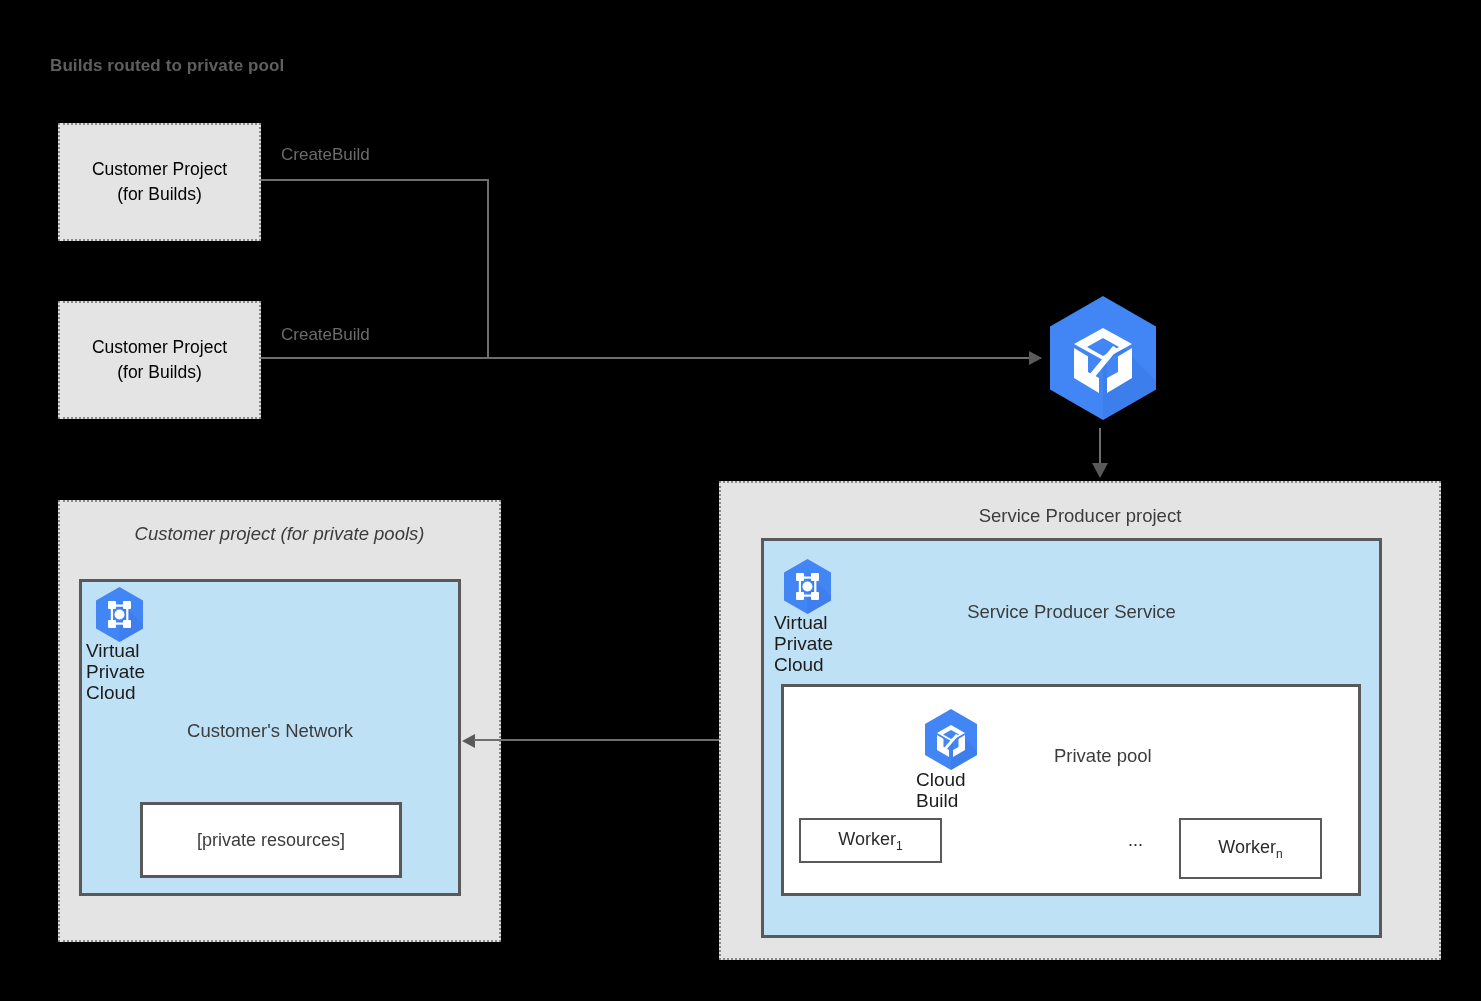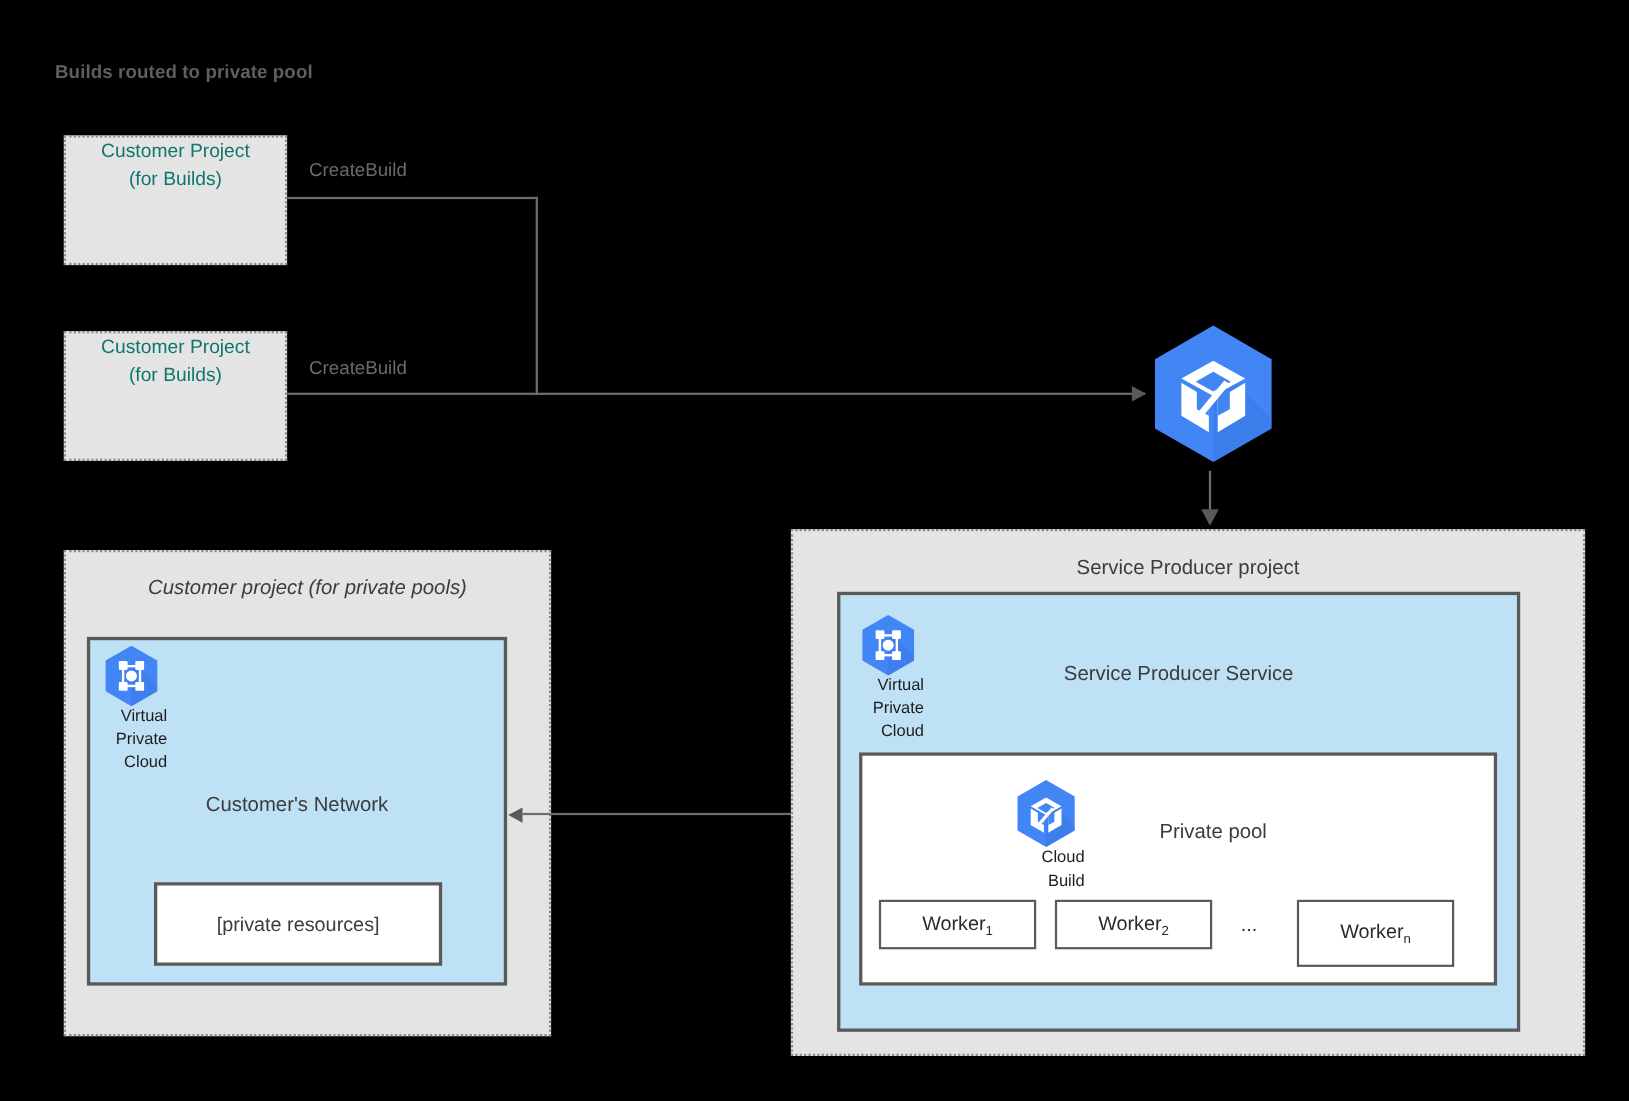--- a/index.html
+++ b/index.html
@@ -28,24 +28,24 @@
     letter-spacing: 0.1px;
   }
 
   
   .dotted-box {
     border: 2px dotted #8a8a8a;
     background: #e4e4e4;
   }
   .proj-box {
     display: flex;
-    align-items: flex-start;
+    align-items: center;
     justify-content: center;
     text-align: center;
-    color: #0f766e;
+    color: #000000;
     font-size: 17.5px;
     line-height: 25px;
   }
 
   
   .line-h {
     background: #6e6e6e;
     height: 2px;
   }
   .line-v {
@@ -127,23 +127,23 @@
     font-size: 18px;
   }
   .pool-label {
     color: #3c3c3c;
     font-size: 18.5px;
   }
 
   
   .icon-caption {
     color: #1c1c1c;
-    font-size: 15px;
+    font-size: 19px;
     line-height: 21px;
-    text-align: right;
+    text-align: left;
   }
   .icon-wrap { display:block; }
 </style>
 </head>
 <body>
 
 <div id="canvas">
 
   <div class="abs diagram-title">Builds routed to private pool</div>
 
@@ -311,21 +311,18 @@
   <div class="abs icon-caption" style="left:916px; top:769px; width:70px;">
     <span>Cloud</span><br>
     <span>Build</span>
   </div>
 
   <div class="abs pool-label" style="left:1009px; top:745px;margin-left:45px;">Private pool</div>
 
   <div class="abs worker-box" style="left:799px; top:818px; width:143px; height:45px;">
     <span><span>Worker</span><sub>1</sub></span>
   </div>
-  <div class="abs worker-box" style="left:959px; top:818px; width:143px; height:45px;">
-    <span><span>Worker</span><sub>2</sub></span>
-  </div>
   <div class="abs ellipsis-label" style="left:1128px; top:830px;">...</div>
   <div class="abs worker-box" style="left:1179px; top:818px; width:143px; height:61px;">
     <span><span>Worker</span><sub>n</sub></span>
   </div>
 
 </div>
 
 </body></html>

